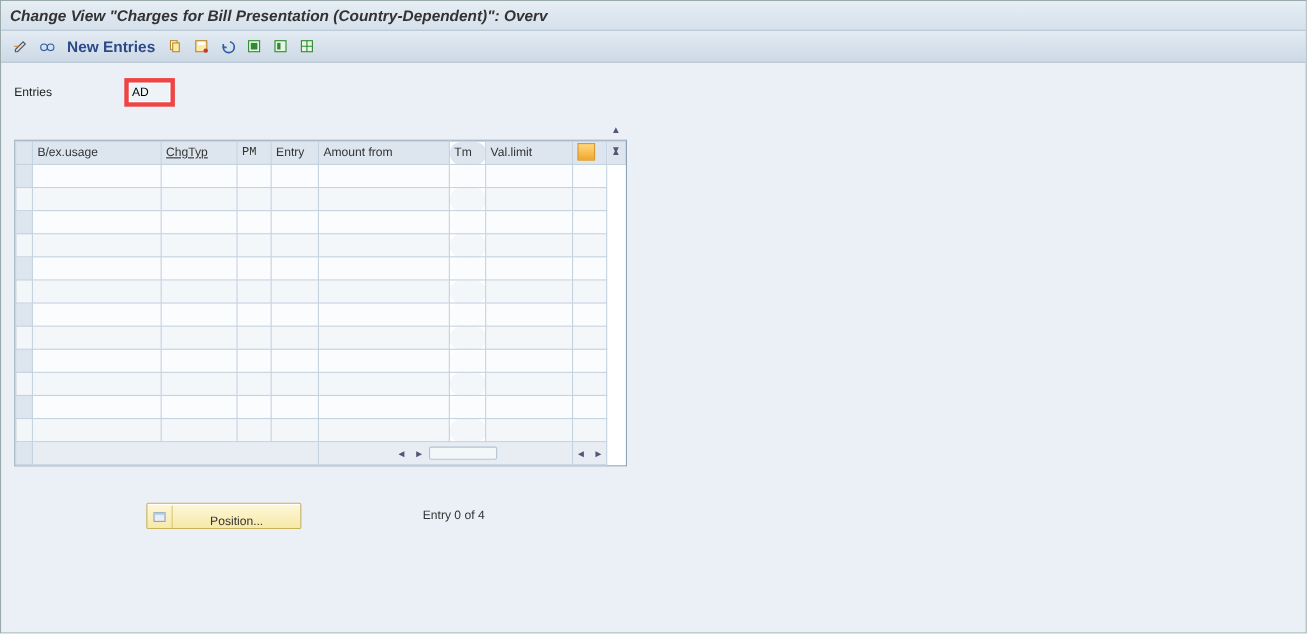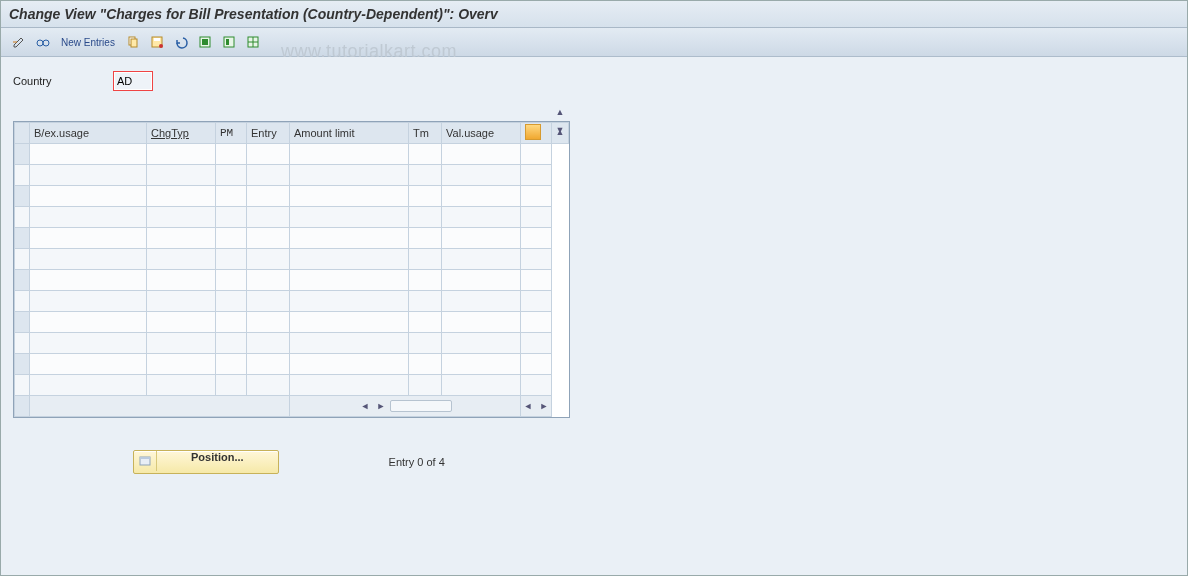--- a/index.html
+++ b/index.html
@@ -2,50 +2,50 @@
 <html><head>
 <meta charset="utf-8">
 <style>
   html,body{margin:0;padding:0;font-family:Arial,Helvetica,sans-serif;font-size:11px;color:#222;background:#fff;}
   .app{width:1188px;height:576px;position:relative;background:#eaf0f6;border:1px solid #9aa;box-sizing:border-box;overflow:hidden;}
   
   .titlebar{height:26px;line-height:26px;padding:0 8px;background:linear-gradient(#e6edf4,#d6e1ec);border-bottom:1px solid #a9b8c7;font-weight:bold;font-style:italic;font-size:14px;color:#333;}
   
   .toolbar{height:28px;display:flex;align-items:center;gap:4px;padding:0 8px;background:linear-gradient(#e3ebf3,#cdd9e6);border-bottom:1px solid #adbccb;}
   .tb-btn{width:18px;height:18px;display:flex;align-items:center;justify-content:center;border:1px solid transparent;border-radius:2px;cursor:pointer;font-size:12px;}
-  .tb-link{color:#2a4a8a;font-size:10px;cursor:pointer;padding:0 4px;}
+  .tb-link{color:#2a4a8a;font-size:14px;cursor:pointer;padding:0 4px;font-weight:bold;}
   .watermark{position:absolute;left:280px;top:40px;font-size:18px;color:#bfc9d3;letter-spacing:.5px;pointer-events:none;font-family:Arial;}
   
   .body{padding:14px 12px;}
   .form-row{display:flex;align-items:center;gap:30px;margin-bottom:30px;}
   .form-label{width:70px;}
-  .form-input{height:18px;width:32px;border:1px solid #ef4444;background:#eef3f8;box-shadow:inset 0 0 0 1px #fff;font-size:11px;padding:0 3px;}
+  .form-input{height:18px;width:32px;border:4px solid #ef4444;background:#eef3f8;box-shadow:inset 0 0 0 1px #fff;font-size:11px;padding:0 3px;}
   
   .grid-wrap{display:inline-block;border:1px solid #8fa3b8;background:#fff;}
   .grid{border-collapse:collapse;}
   .grid th, .grid td{border:1px solid #c5d2df;height:20px;font-weight:normal;text-align:left;padding:0 4px;background:#f1f5f9;}
   .grid th{background:#dde6ef;color:#333;font-size:11px;white-space:nowrap;}
   .grid .rowsel{width:14px;min-width:14px;padding:0;background:#dde6ef;}
   .grid td{background:#fbfcfd;}
   .grid tr:nth-child(even) td{background:#f4f7fa;}
-  .col-bex{width:108px;margin-top:44px;} .col-chg{width:60px;text-decoration:underline;} .col-pm{width:22px;font-family:Liberation Mono, monospace;} .col-crcy{width:34px;} .col-amt{width:110px;} .col-tm{width:24px;} .col-val{width:70px;} .col-cfg{width:20px;}
+  .col-bex{width:108px;margin-top:44px;} .col-chg{width:60px;text-decoration:underline;} .col-pm{width:22px;font-family:Liberation Mono, monospace;} .col-crcy{width:34px;} .col-amt{width:110px;} .col-tm{width:24px;border-radius:10px;} .col-val{width:70px;} .col-cfg{width:20px;}
   .cfg-hdr{background:#dde6ef !important;text-align:center;padding:0;}
   .cfg-icon{width:14px;height:14px;border:1px solid #d69a2f;background:linear-gradient(#ffd880,#f0a830);display:inline-block;}
   
   .vscroll{width:16px;background:#e2e9f0;border-left:1px solid #c5d2df;position:relative;}
   .vscroll .arrow{width:14px;height:14px;margin:2px auto;display:flex;align-items:center;justify-content:center;color:#557;font-size:9px;cursor:pointer;}
   .vscroll .track{position:absolute;top:18px;bottom:18px;left:0;right:0;}
   
   .hscroll-row td{background:#e7edf3;height:20px;padding:0;}
   .hscroll{display:flex;align-items:center;justify-content:center;gap:2px;}
   .hscroll .arrow{width:14px;height:14px;display:flex;align-items:center;justify-content:center;color:#557;font-size:9px;cursor:pointer;}
   .hscroll .track{width:60px;height:10px;border:1px solid #b6c3d0;background:#f4f7fa;border-radius:2px;}
   
   .footer{margin-top:30px;display:flex;align-items:center;gap:110px;padding-left:120px;}
-  .pos-btn{display:flex;align-items:flex-start;height:22px;border:1px solid #c7b25a;background:linear-gradient(#fff7d9,#f6e9a8);border-radius:2px;cursor:pointer;box-shadow:0 1px 0 #fff inset;font-weight:bold;}
+  .pos-btn{display:flex;align-items:flex-end;height:22px;border:1px solid #c7b25a;background:linear-gradient(#fff7d9,#f6e9a8);border-radius:2px;cursor:pointer;box-shadow:0 1px 0 #fff inset;}
   .pos-btn .pic{width:22px;height:20px;display:flex;align-items:center;justify-content:center;border-right:1px solid #d8c87a;font-size:11px;color:#6b7a9a;}
   .pos-btn .lbl{padding:0 34px;color:#333;}
   .entry{color:#333;}
   
   .green{color:#2e8b2e;} .blue{color:#2a5fa5;} .grey{color:#555;}
 </style>
 </head>
 <body>
 
 <div class="app">
@@ -100,41 +100,40 @@
     </span>
     <span class="tb-btn green">
       <svg width="14" height="14" viewBox="0 0 14 14">
           <rect x="2" y="2" width="10" height="10" fill="#e7f5e7" stroke="#2e8b2e"></rect>
           <line x1="2" y1="7" x2="12" y2="7" stroke="#2e8b2e"></line>
           <line x1="7" y1="2" x2="7" y2="12" stroke="#2e8b2e"></line>
         </svg>
     </span>
   </div>
 
-  <div class="watermark">www.tutorialkart.com</div>
 
   <div class="body">
 
     <div class="form-row">
-      <span class="form-label">Country</span>
+      <span class="form-label">Entries</span>
       <input class="form-input" value="AD" style="">
     </div>
 
     <div class="grid-wrap">
       <table class="grid">
         <thead>
           <tr>
             <th class="rowsel"></th>
             <th class="col-bex">B/ex.usage</th>
             <th class="col-chg">ChgTyp</th>
             <th class="col-pm">PM</th>
             <th class="col-crcy">Entry</th>
-            <th class="col-amt">Amount limit</th>
+            <th class="col-amt">Amount from</th>
             <th class="col-tm">Tm</th>
-            <th class="col-val">Val.usage</th>
+            <th class="col-val">Val.limit</th>
             <th class="col-cfg cfg-hdr"><span class="cfg-icon"></span></th>
             <th rowspan="14" style="padding:0;width:16px;vertical-align:top;" class="vscroll">
               <div class="arrow">▲</div>
               <div class="track"></div>
               <div class="arrow" style="position:absolute;bottom:22px;left:1px;">▲</div>
               <div class="arrow" style="position:absolute;bottom:4px;left:1px;">▼</div>
             </th>
           </tr>
         </thead>
         <tbody>

